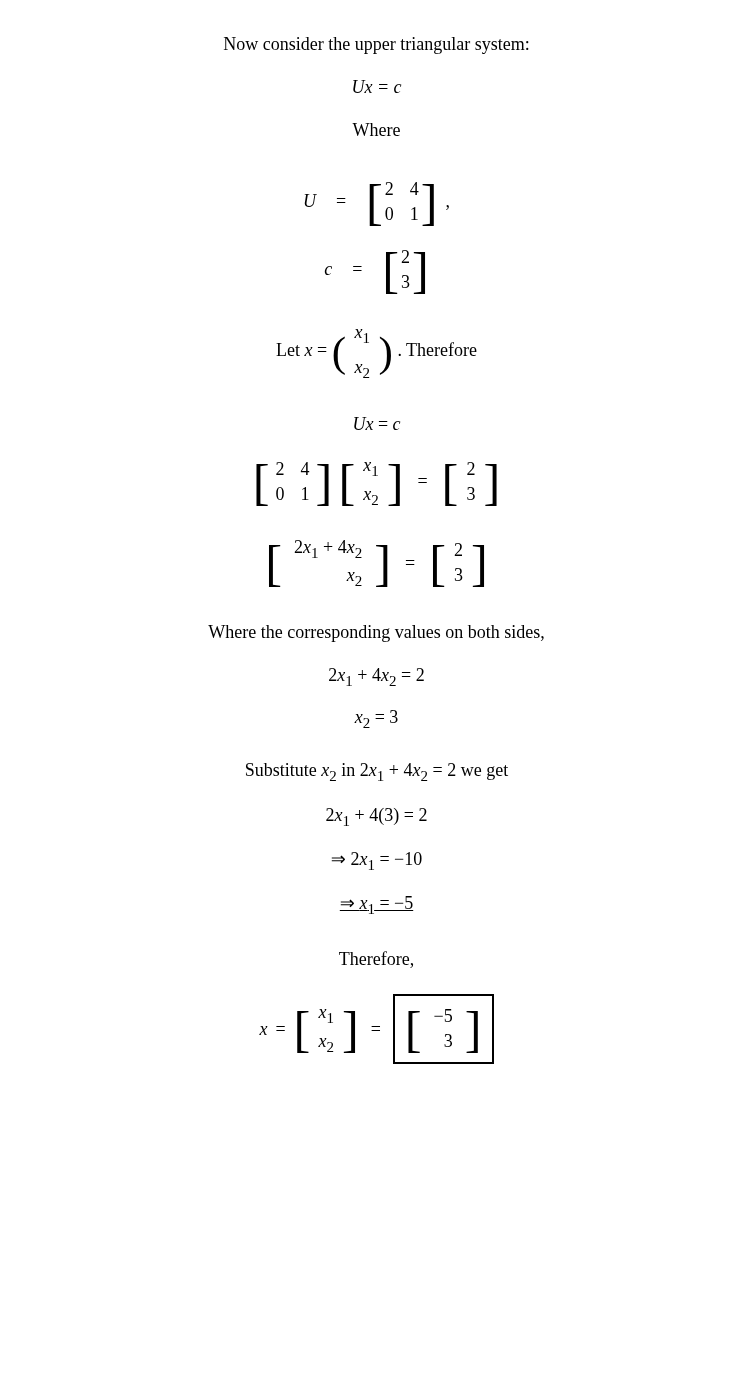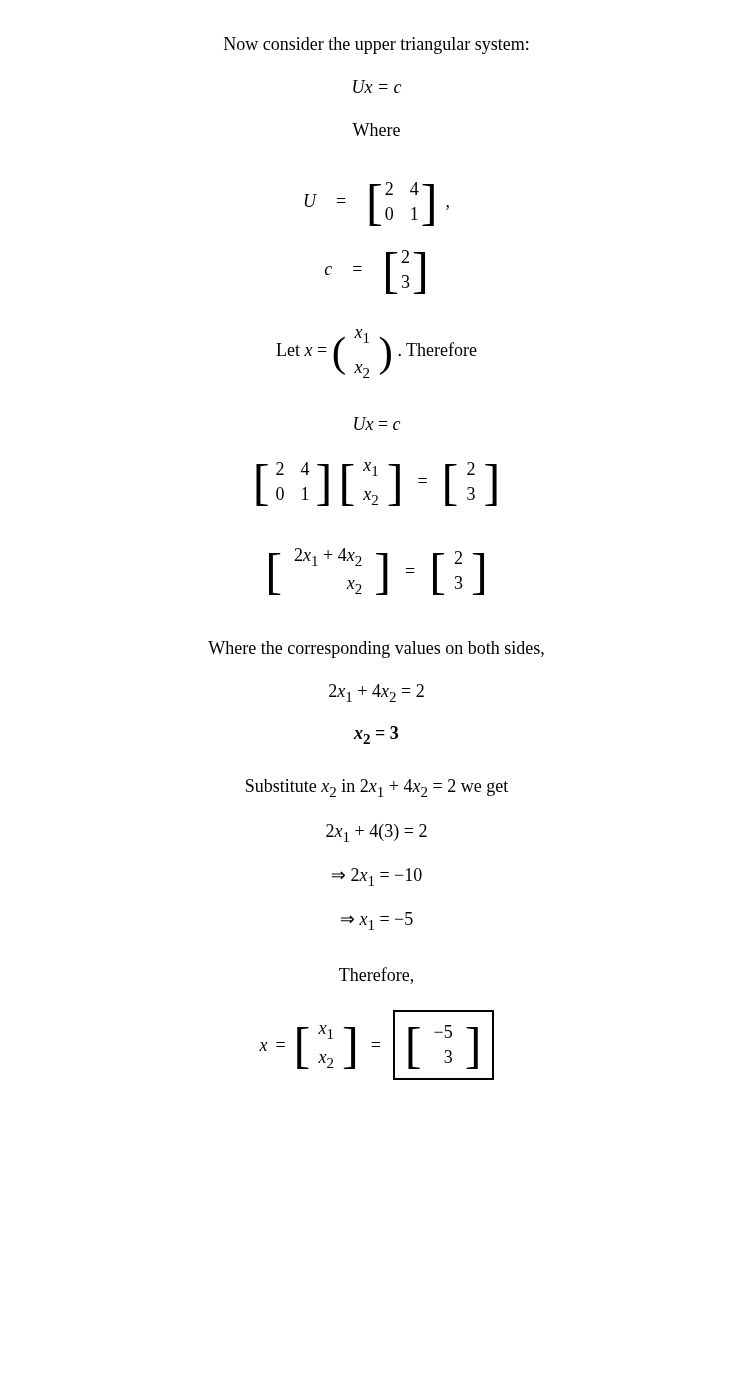--- a/index.html
+++ b/index.html
@@ -135,21 +135,21 @@
       </div>
       <span style="font-size:2.8em; font-weight:100;">]</span>
     </div>
   </div>
 </div>
 
 <div class="math-display">
   <div style="display:flex; align-items:center; gap:6px;">
     <div class="matrix-wrap">
       <span style="font-size:2.8em; font-weight:100;">[</span>
-      <div class="matrix-inner matrix-1col" style="margin: 16px 12px; text-align:right;">
+      <div class="matrix-inner matrix-1col" style="margin: 8px 12px; text-align:right;">
         <span>2<i>x</i><sub>1</sub> + 4<i>x</i><sub>2</sub></span>
         <span><i>x</i><sub>2</sub></span>
       </div>
       <span style="font-size:2.8em; font-weight:100;">]</span>
     </div>
     <span style="margin: 0 8px;">=</span>
     <div class="matrix-wrap">
       <span style="font-size:2.8em; font-weight:100;">[</span>
       <div class="matrix-inner matrix-1col" style="margin: 0 8px;">
         <span>2</span>
@@ -161,37 +161,37 @@
 </div>
 
 <div class="text-block" style="margin-top:20px;">
   <span>Where the corresponding values on both sides,</span>
 </div>
 
 <div class="math-display">
   <span>2<i>x</i><sub>1</sub> + 4<i>x</i><sub>2</sub> = 2</span>
 </div>
 
-<div class="math-display" style="margin-top:4px;font-weight:bold;">
+<div class="math-display" style="margin-top:4px;">
   <span><i>x</i><sub>2</sub> = 3</span>
 </div>
 
 <div class="text-block" style="margin-top:24px;">
   <span>Substitute <i>x</i><sub>2</sub> in 2<i>x</i><sub>1</sub> + 4<i>x</i><sub>2</sub> = 2 we get</span>
 </div>
 
 <div class="math-display">
   <span>2<i>x</i><sub>1</sub> + 4(3) = 2</span>
 </div>
 
 <div class="math-display" style="margin-top:13px;">
   <span>⇒ 2<i>x</i><sub>1</sub> = −10</span>
 </div>
 
-<div class="math-display" style="margin-top:4px;">
+<div class="math-display" style="margin-top:4px;text-decoration:underline;">
   <span>⇒ <i>x</i><sub>1</sub> = −5</span>
 </div>
 
 <div class="text-block" style="margin-top:28px;">
   <span>Therefore,</span>
 </div>
 
 <div class="math-display" style="margin-top:20px;">
   <div style="display:flex; align-items:center; gap:8px;">
     <span><i>x</i></span>

